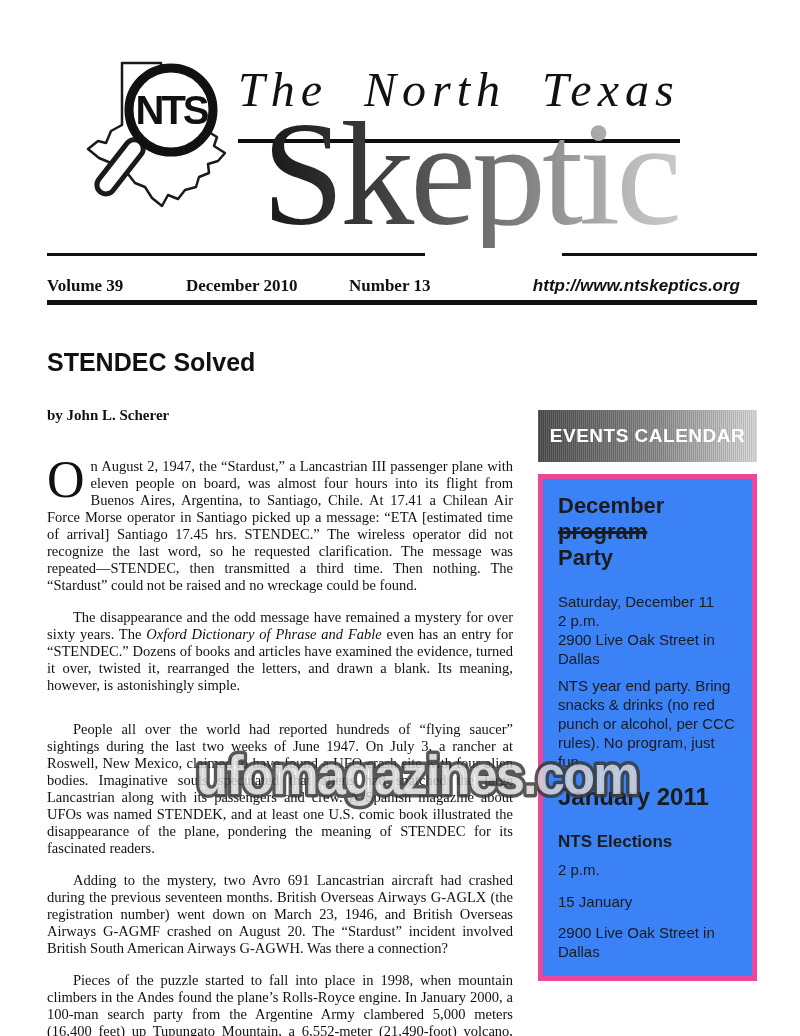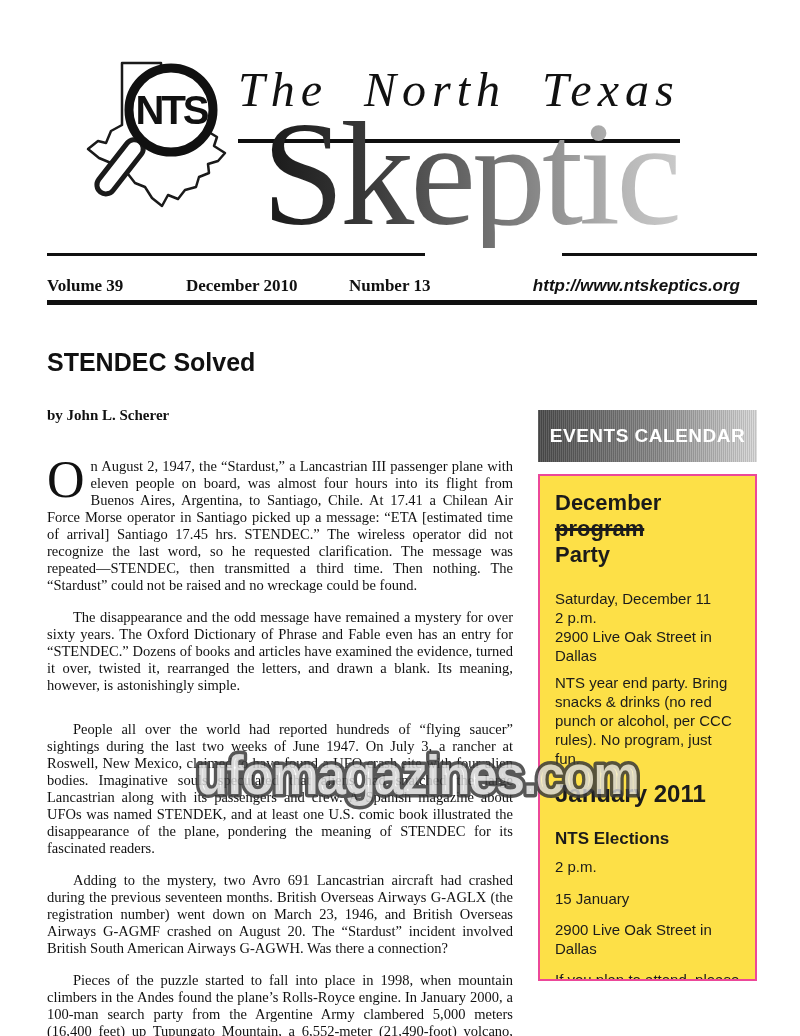--- a/index.html
+++ b/index.html
@@ -30,30 +30,30 @@
   
   .article-title{position:absolute;left:47px;top:331px;font-family:"Liberation Sans",sans-serif;
                  font-weight:bold;font-size:25px;white-space:nowrap;}
   .byline{position:absolute;left:47px;top:407px;font-weight:bold;font-size:15px;}
   .article{position:absolute;left:47px;top:458px;width:466px;font-size:14.5px;
            line-height:17px;text-align:justify;}
   .article p{margin:0 0 15px 0;text-indent:26px;}
   .article p.first{text-indent:0;}
   .article p.gap-after{margin-bottom:27px;}
   .dropcap{float:left;font-size:52px;line-height:40px;padding:2px 6px 0 0;font-weight:400;}
-  .ital{}
+  .ital{font-style:italic;}
 
   
   .events-header{position:absolute;left:538px;top:410px;width:219px;height:52px;
       background-image:repeating-linear-gradient(90deg,rgba(255,255,255,.10) 0 1px,rgba(0,0,0,.10) 1px 2px),
                        linear-gradient(90deg,#4b4b4b 0%,#8a8a8a 55%,#d9d9d9 100%);
       color:#fff;font-family:"Liberation Sans",sans-serif;font-weight:bold;font-size:19px;
       letter-spacing:.5px;text-align:center;line-height:52px;}
   .events-box{position:absolute;left:538px;top:474px;width:219px;height:507px;
-      border:2px solid #ec4899;box-sizing:border-box;padding:14px 15px;background:#fde047;
+      border:5px solid #ec4899;box-sizing:border-box;padding:14px 15px;background:#3b82f6;
       font-family:"Liberation Sans",sans-serif;font-size:15px;line-height:19px;color:#1b1b1b;
       overflow:hidden;}
   .ev-title{font-weight:bold;font-size:22px;line-height:26px;margin:0 0 21px 0;}
   .strike{text-decoration:line-through;text-decoration-thickness:3px;}
   .ev-when div{margin:0;}
   .ev-desc{margin-top:8px;}
   .jan-title{font-weight:bold;font-size:24px;margin:12px 0 0 0;line-height:28px;}
   .jan-event{font-weight:bold;font-size:17px;margin:21px 0 0 0;}
   .jan-time{margin-top:9px;}
   .jan-date{margin-top:13px;}

